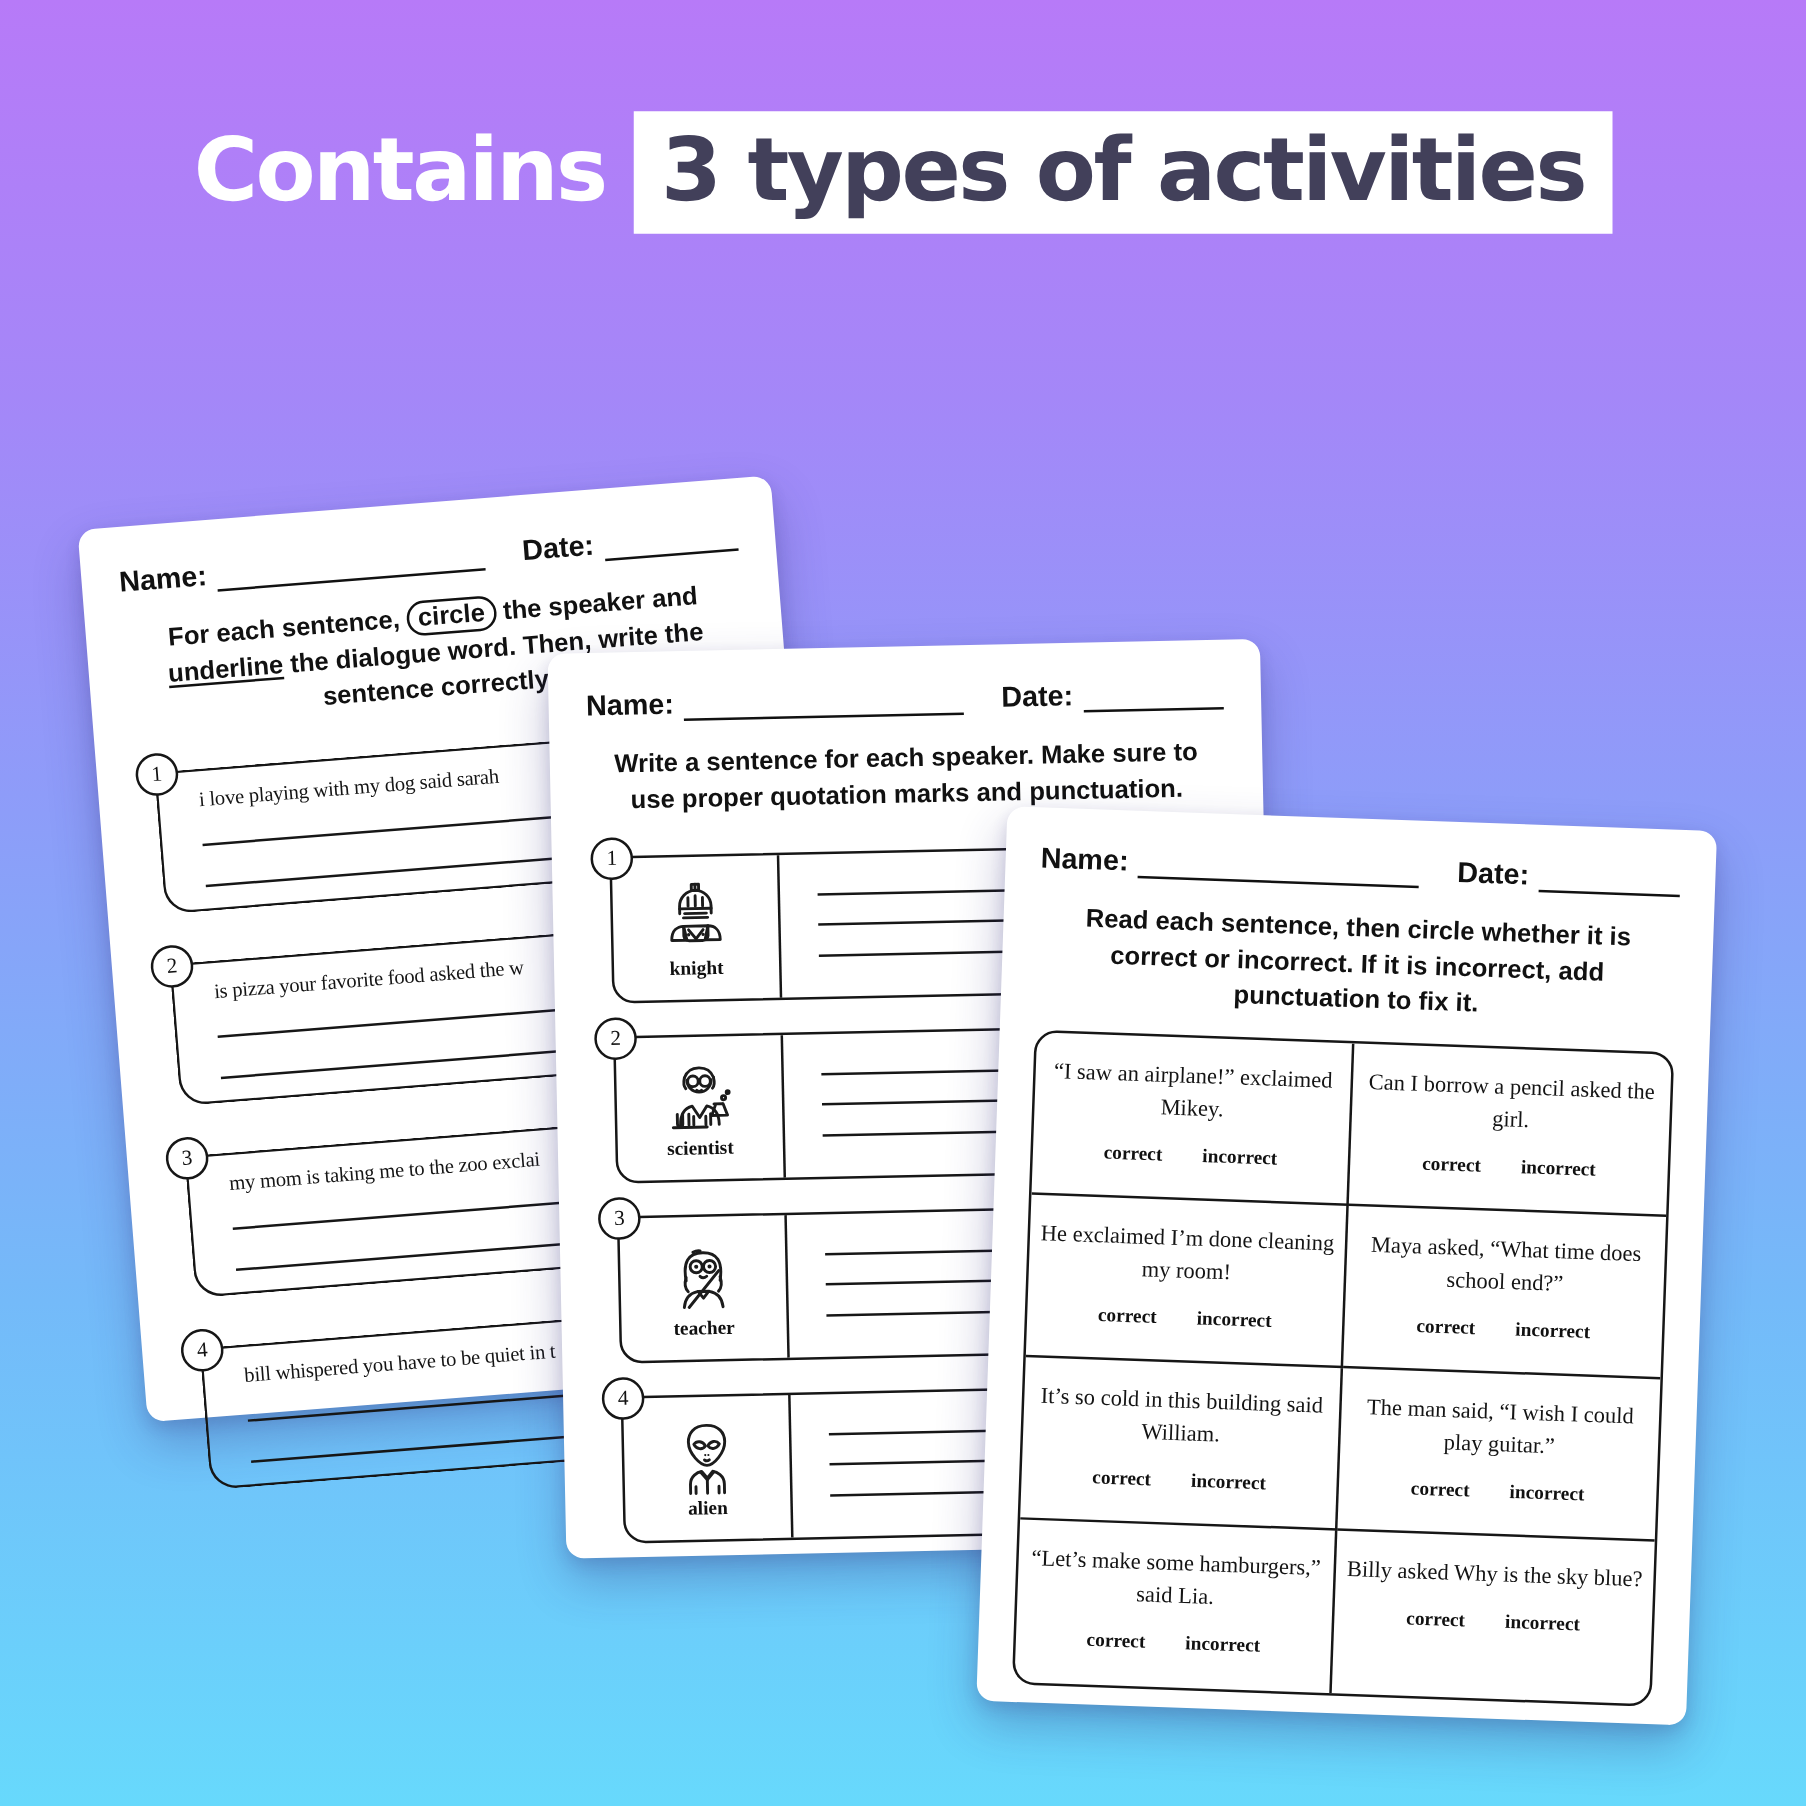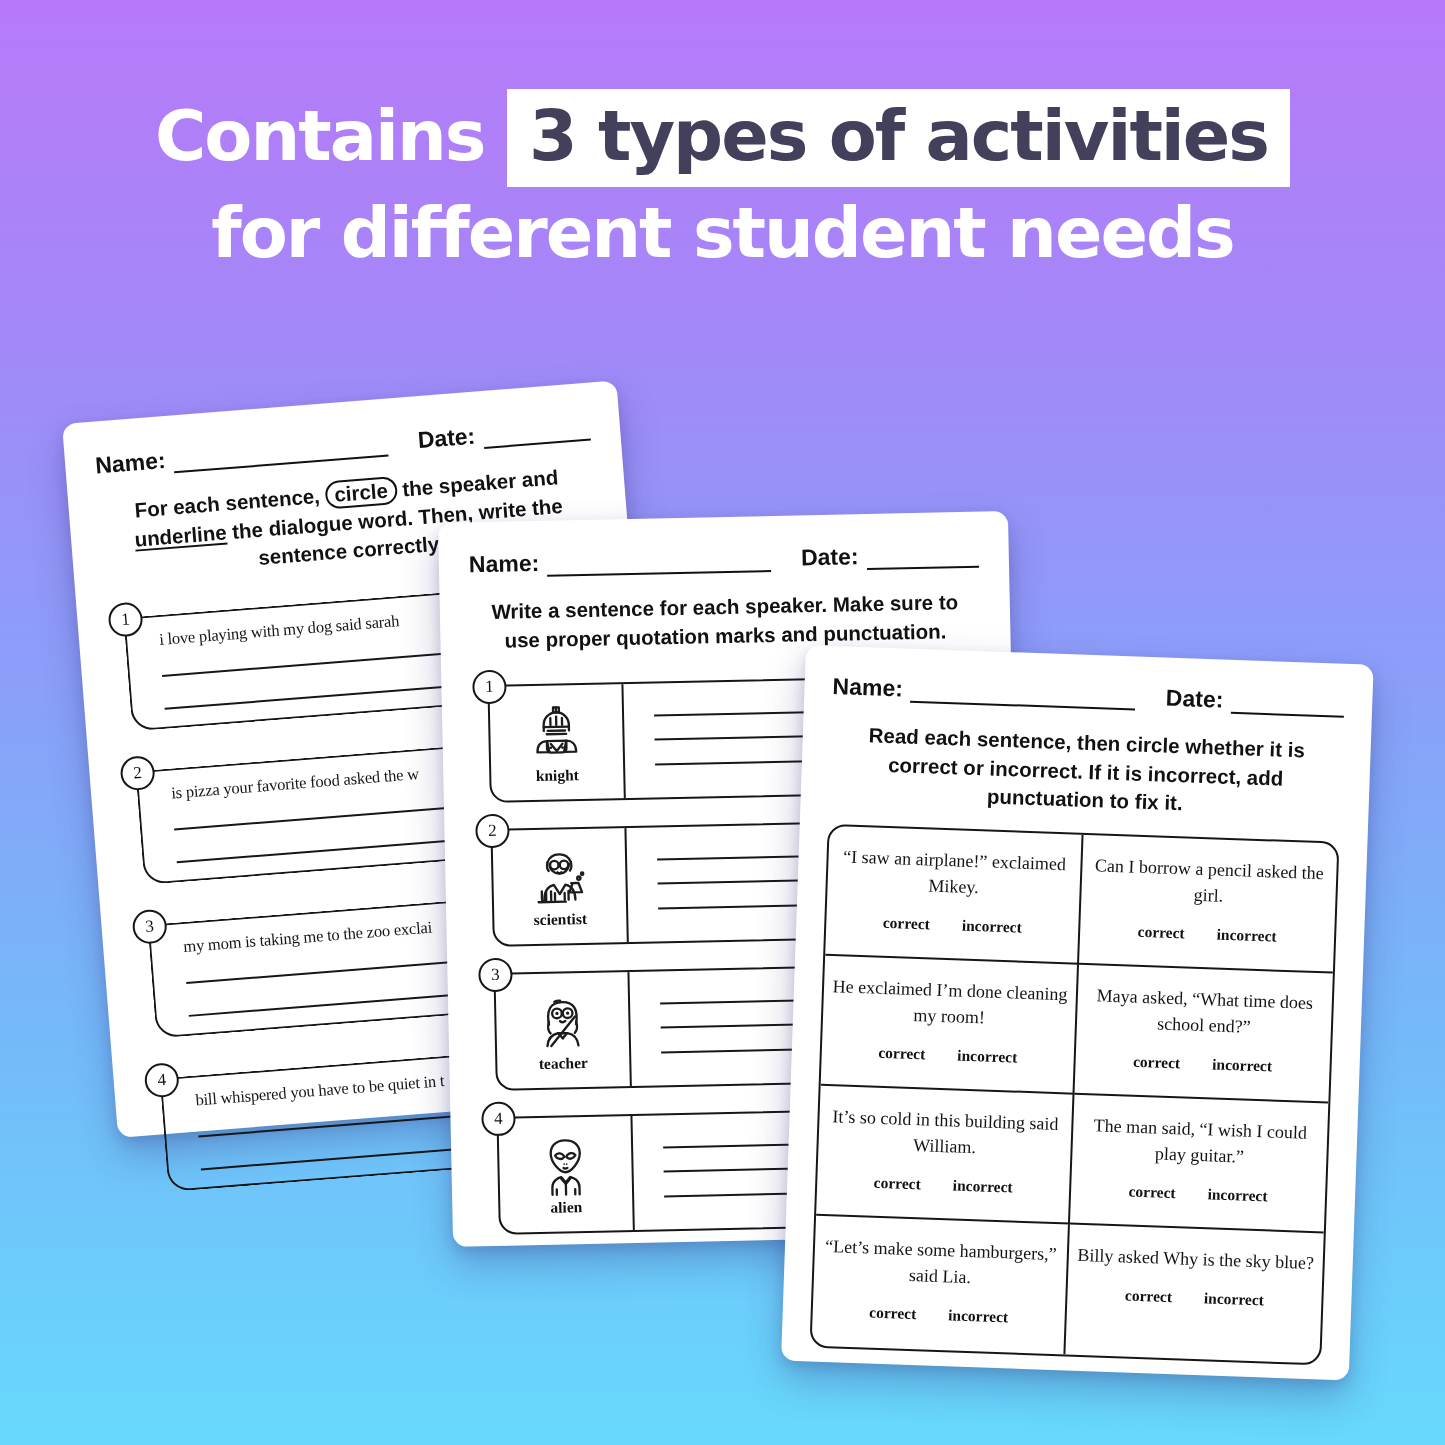--- a/index.html
+++ b/index.html
@@ -106,21 +106,20 @@
   svg.icon{stroke:#1c1c1c;stroke-width:2.4;fill:none;stroke-linecap:round;stroke-linejoin:round;}
   svg.icon .fill{fill:#1c1c1c;stroke:none;}
 </style>
 </head>
 <body>
 
 <div class="stage">
 
   <div class="title-wrap">
     <div><span>Contains</span> <span class="title-hl">3 types of activities</span></div>
-    <div>for different student needs</div>
   </div>
 
   <div class="sheet" id="sheet1">
     <div class="hdr">
       <div class="fld name">
           <span>Name:</span>
           <span class="rule"></span>
         </div>
       <div class="fld date">
           <span>Date:</span>

